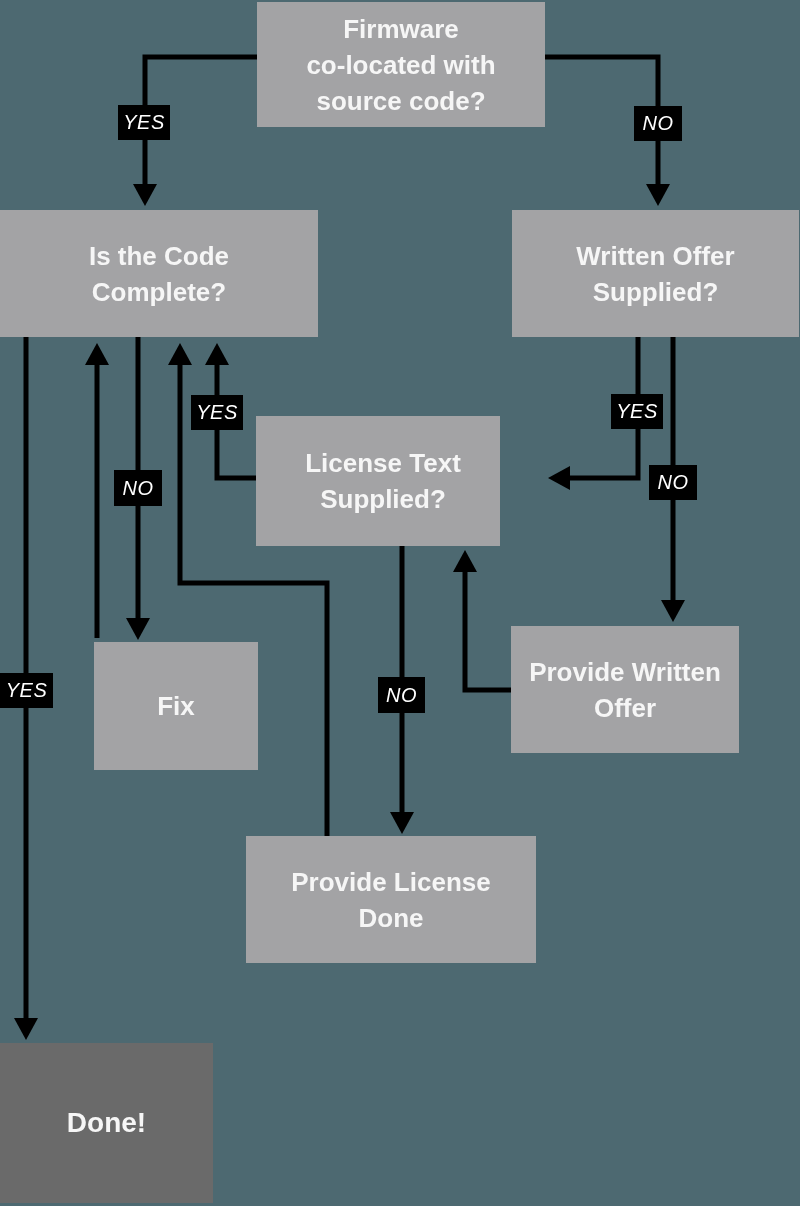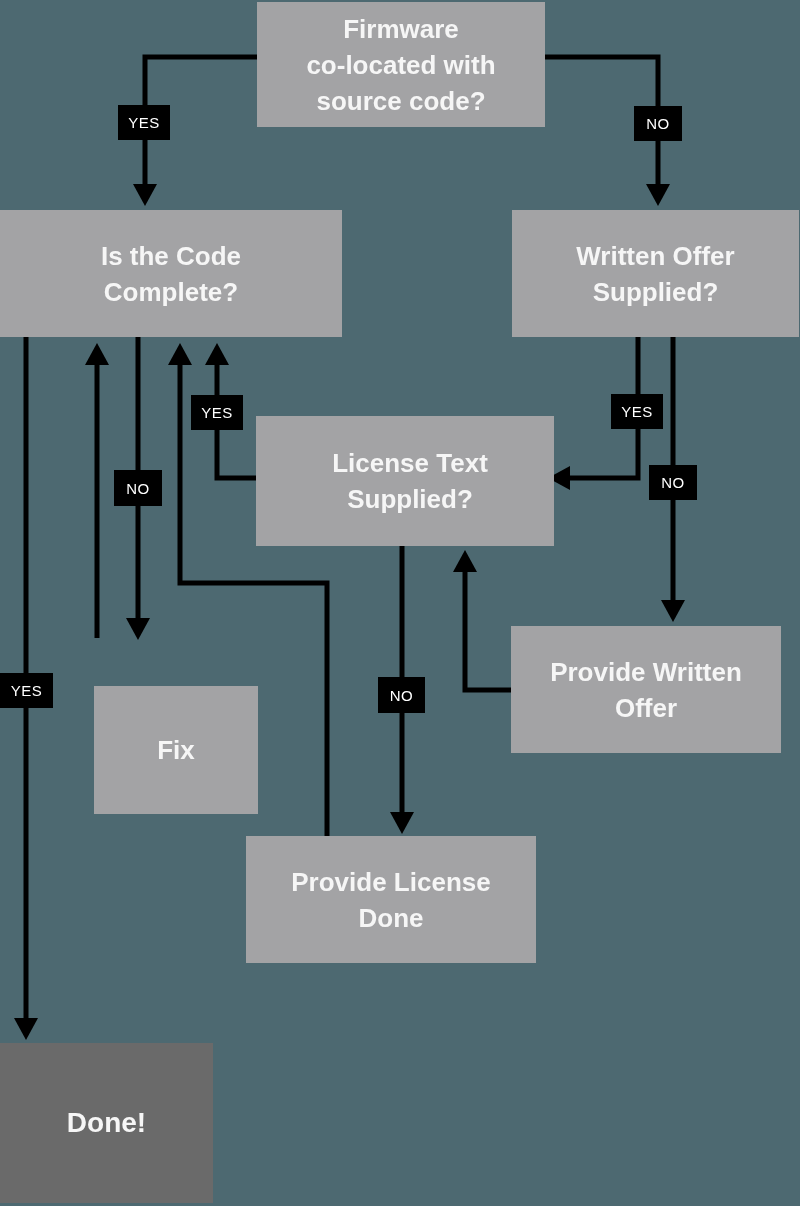--- a/index.html
+++ b/index.html
@@ -45,22 +45,23 @@
   .node span { white-space: pre-line; }
   .node.done {
     background: var(--done-fill);
     font-size: 28px;
   }
   .edge-label {
     position: absolute;
     background: var(--label-bg);
     color: var(--label-text);
     display: flex; align-items: center; justify-content: center;
-    font-size: 15px;
+    font-size: 20px;
     letter-spacing: 0.5px;
+    font-style: italic;
   }
 </style>
 </head>
 <body>
 
 <div class="canvas">
 
   <svg class="edges" viewBox="0 0 800 1206" aria-hidden="true">
 
     <path d="M 257 57 L 145 57 L 145 184"></path>
@@ -96,40 +97,40 @@
     <path d="M 402 546 L 402 812"></path>
     <polygon points="390,812 414,812 402,834"></polygon>
   </svg>
 
   <div class="node" style="left:257px; top:2px; width:288px; height:125px;">
     <span>Firmware
 co-located with
 source code?</span>
   </div>
 
-  <div class="node" style="left:0px; top:210px; width:342px; height:127px;">
+  <div class="node" style="left:0px; top:210px; width:318px; height:127px;">
     <span>Is the Code
 Complete?</span>
   </div>
 
   <div class="node" style="left:512px; top:210px; width:287px; height:127px;">
     <span>Written Offer
 Supplied?</span>
   </div>
 
-  <div class="node" style="left:256px; top:416px; width:298px; height:130px;padding-left:10px;">
+  <div class="node" style="left:256px; top:416px; width:244px; height:130px;padding-left:10px;">
     <span>License Text
 Supplied?</span>
   </div>
 
-  <div class="node" style="left:94px; top:642px; width:164px; height:128px;margin-top:44px;">
+  <div class="node" style="left:94px; top:642px; width:164px; height:128px;">
     <span>Fix</span>
   </div>
 
-  <div class="node" style="left:511px; top:626px; width:270px; height:127px;">
+  <div class="node" style="left:511px; top:626px; width:228px; height:127px;">
     <span>Provide Written
 Offer</span>
   </div>
 
   <div class="node" style="left:246px; top:836px; width:290px; height:127px;">
     <span>Provide License
 Done</span>
   </div>
 
   <div class="node done" style="left:0px; top:1043px; width:213px; height:160px;">

